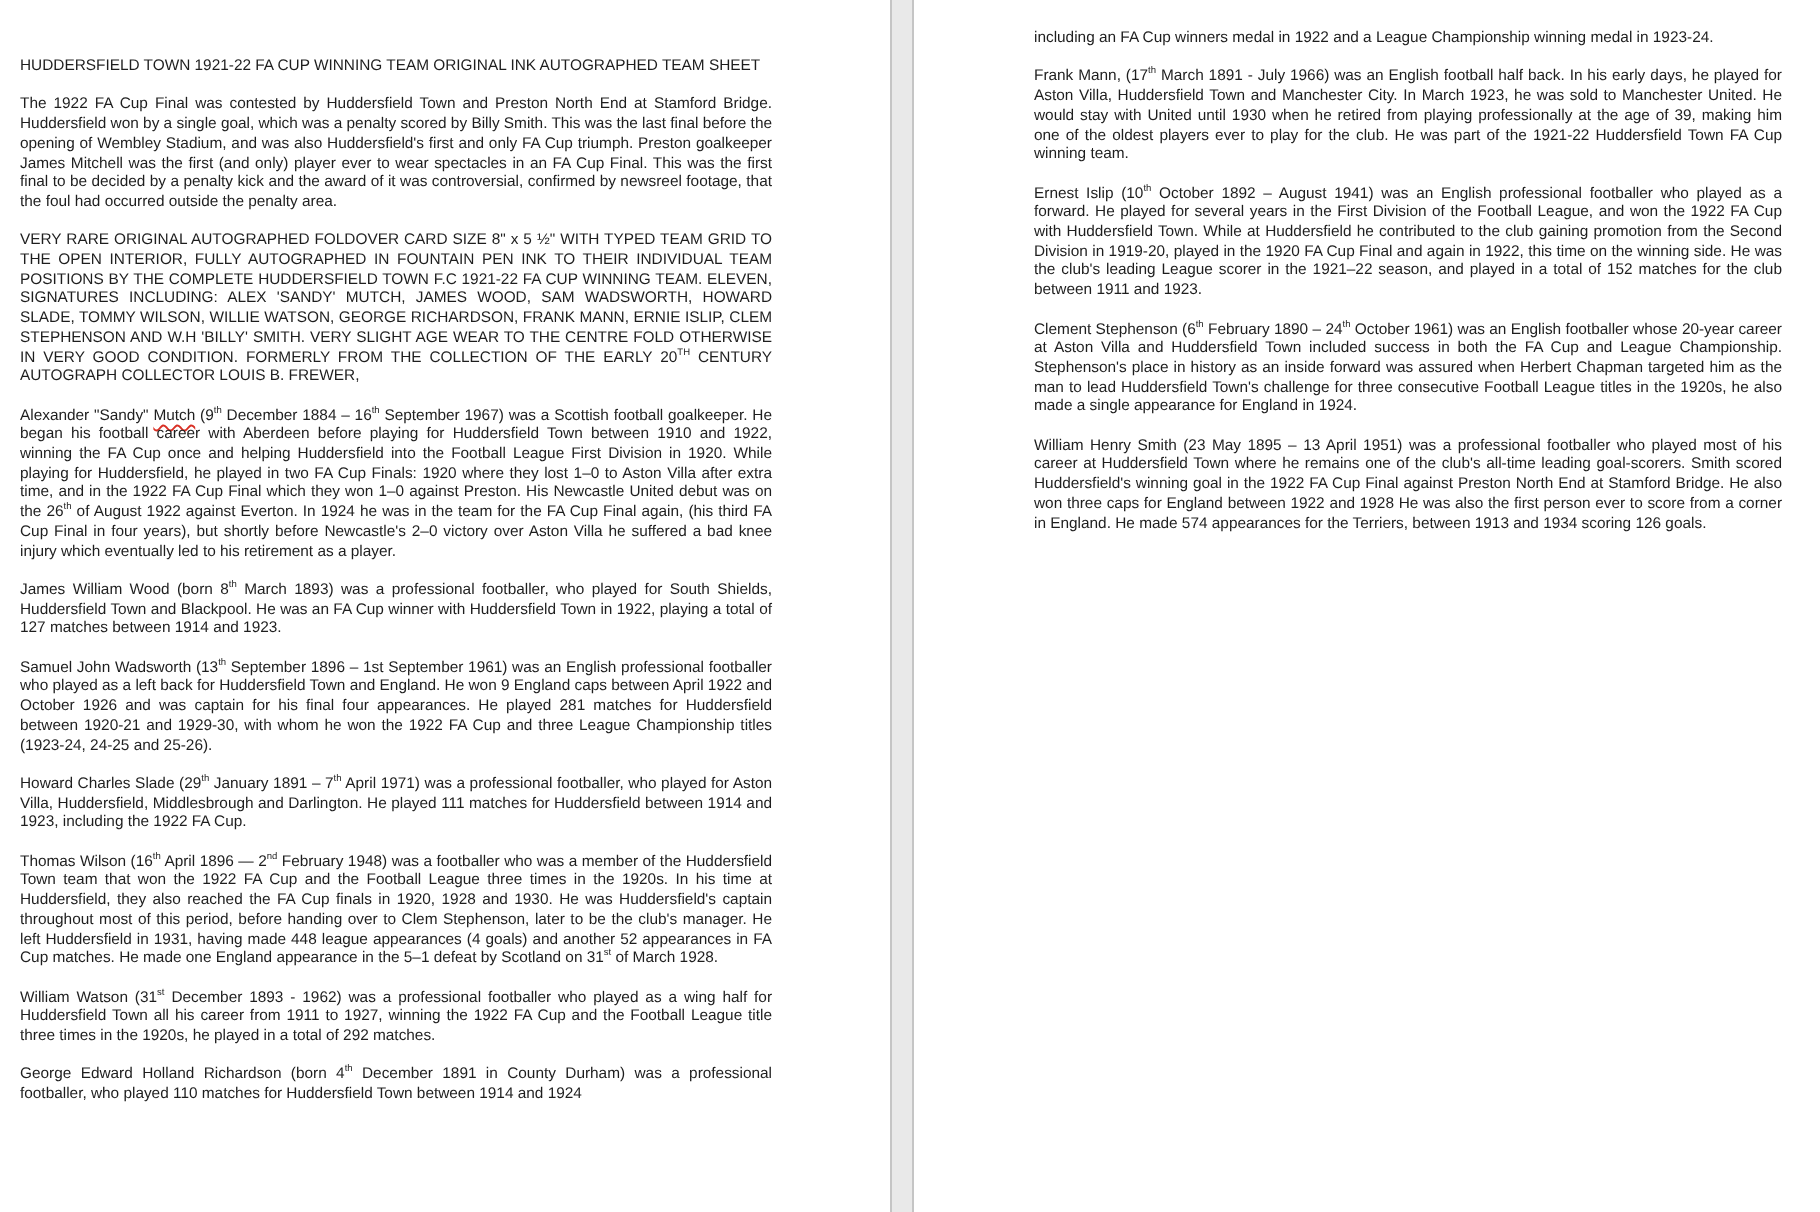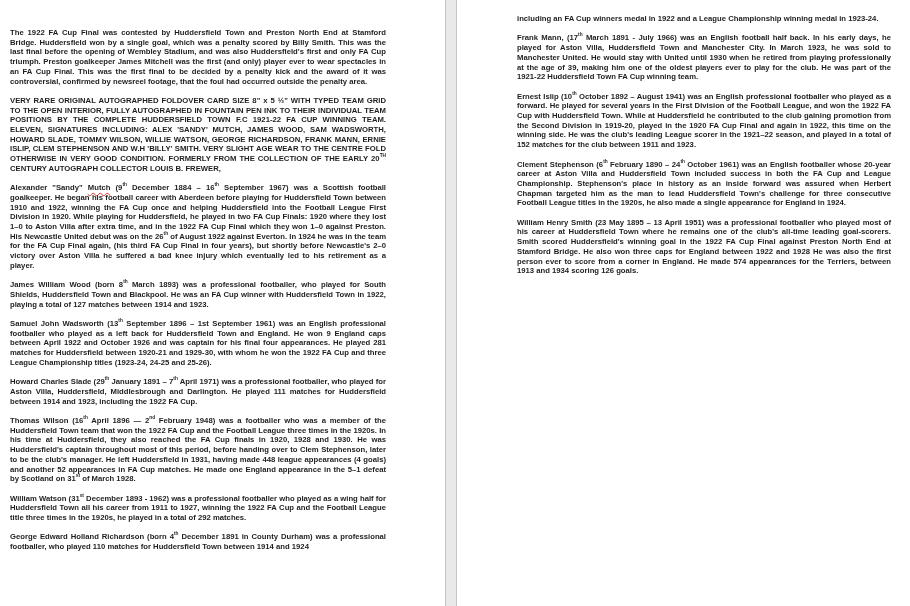--- a/index.html
+++ b/index.html
@@ -18,21 +18,21 @@
     font-weight: 700;
     color: #1e1e1e;
     text-align: justify;
   }
   #page-left  { left: 10px;  top: 28px; width: 376px; }
   #page-right { left: 517px; top: 14px; width: 374px; }
   .doc-heading, .doc-para {
     margin: 0 0 9.7px 0;
     font-size: 7.7px;
     line-height: 9.7px;
-    font-weight: 700;
+    font-weight: 400;
   }
   sup { font-size: 0.62em; line-height: 0; vertical-align: super; }
   .misspell {
     text-decoration: underline wavy #d93025;
     text-decoration-thickness: 0.8px;
     text-underline-offset: 1.5px;
   }
   .page-gutter {
     position: absolute;
     left: 445px;
@@ -42,20 +42,21 @@
     box-sizing: border-box;
     background: #e9e9e9;
     border-left: 1px solid #c5c5c5;
     border-right: 1px solid #c5c5c5;
   }
 </style>
 </head>
 <body>
 
 <div id="page-left" class="page">
+  <h1 class="doc-heading">HUDDERSFIELD TOWN 1921-22 FA CUP WINNING TEAM ORIGINAL INK AUTOGRAPHED TEAM SHEET</h1>
   <p class="doc-para">The 1922 FA Cup Final was contested by Huddersfield Town and Preston North End at Stamford Bridge. Huddersfield won by a single goal, which was a penalty scored by Billy Smith. This was the last final before the opening of Wembley Stadium, and was also Huddersfield's first and only FA Cup triumph. Preston goalkeeper James Mitchell was the first (and only) player ever to wear spectacles in an FA Cup Final. This was the first final to be decided by a penalty kick and the award of it was controversial, confirmed by newsreel footage, that the foul had occurred outside the penalty area.</p>
   <p class="doc-para">VERY RARE ORIGINAL AUTOGRAPHED FOLDOVER CARD SIZE 8" x 5 ½" WITH TYPED TEAM GRID TO THE OPEN INTERIOR, FULLY AUTOGRAPHED IN FOUNTAIN PEN INK TO THEIR INDIVIDUAL TEAM POSITIONS BY THE COMPLETE HUDDERSFIELD TOWN F.C 1921-22 FA CUP WINNING TEAM. ELEVEN, SIGNATURES INCLUDING: ALEX 'SANDY' MUTCH, JAMES WOOD, SAM WADSWORTH, HOWARD SLADE, TOMMY WILSON, WILLIE WATSON, GEORGE RICHARDSON, FRANK MANN, ERNIE ISLIP, CLEM STEPHENSON AND W.H 'BILLY' SMITH. VERY SLIGHT AGE WEAR TO THE CENTRE FOLD OTHERWISE IN VERY GOOD CONDITION. FORMERLY FROM THE COLLECTION OF THE EARLY 20<sup>TH</sup> CENTURY AUTOGRAPH COLLECTOR LOUIS B. FREWER,</p>
   <p class="doc-para">Alexander "Sandy" <span class="misspell">Mutch</span> (9<sup>th</sup> December 1884 – 16<sup>th</sup> September 1967) was a Scottish football goalkeeper. He began his football career with Aberdeen before playing for Huddersfield Town between 1910 and 1922, winning the FA Cup once and helping Huddersfield into the Football League First Division in 1920. While playing for Huddersfield, he played in two FA Cup Finals: 1920 where they lost 1–0 to Aston Villa after extra time, and in the 1922 FA Cup Final which they won 1–0 against Preston. His Newcastle United debut was on the 26<sup>th</sup> of August 1922 against Everton. In 1924 he was in the team for the FA Cup Final again, (his third FA Cup Final in four years), but shortly before Newcastle's 2–0 victory over Aston Villa he suffered a bad knee injury which eventually led to his retirement as a player.</p>
   <p class="doc-para">James William Wood (born 8<sup>th</sup> March 1893) was a professional footballer, who played for South Shields, Huddersfield Town and Blackpool. He was an FA Cup winner with Huddersfield Town in 1922, playing a total of 127 matches between 1914 and 1923.</p>
   <p class="doc-para">Samuel John Wadsworth (13<sup>th</sup> September 1896 – 1st September 1961) was an English professional footballer who played as a left back for Huddersfield Town and England. He won 9 England caps between April 1922 and October 1926 and was captain for his final four appearances. He played 281 matches for Huddersfield between 1920-21 and 1929-30, with whom he won the 1922 FA Cup and three League Championship titles (1923-24, 24-25 and 25-26).</p>
   <p class="doc-para">Howard Charles Slade (29<sup>th</sup> January 1891 – 7<sup>th</sup> April 1971) was a professional footballer, who played for Aston Villa, Huddersfield, Middlesbrough and Darlington. He played 111 matches for Huddersfield between 1914 and 1923, including the 1922 FA Cup.</p>
   <p class="doc-para">Thomas Wilson (16<sup>th</sup> April 1896 — 2<sup>nd</sup> February 1948) was a footballer who was a member of the Huddersfield Town team that won the 1922 FA Cup and the Football League three times in the 1920s. In his time at Huddersfield, they also reached the FA Cup finals in 1920, 1928 and 1930. He was Huddersfield's captain throughout most of this period, before handing over to Clem Stephenson, later to be the club's manager. He left Huddersfield in 1931, having made 448 league appearances (4 goals) and another 52 appearances in FA Cup matches. He made one England appearance in the 5–1 defeat by Scotland on 31<sup>st</sup> of March 1928.</p>
   <p class="doc-para">William Watson (31<sup>st</sup> December 1893 - 1962) was a professional footballer who played as a wing half for Huddersfield Town all his career from 1911 to 1927, winning the 1922 FA Cup and the Football League title three times in the 1920s, he played in a total of 292 matches.</p>
   <p class="doc-para">George Edward Holland Richardson (born 4<sup>th</sup> December 1891 in County Durham) was a professional footballer, who played 110 matches for Huddersfield Town between 1914 and 1924</p>
 </div>

